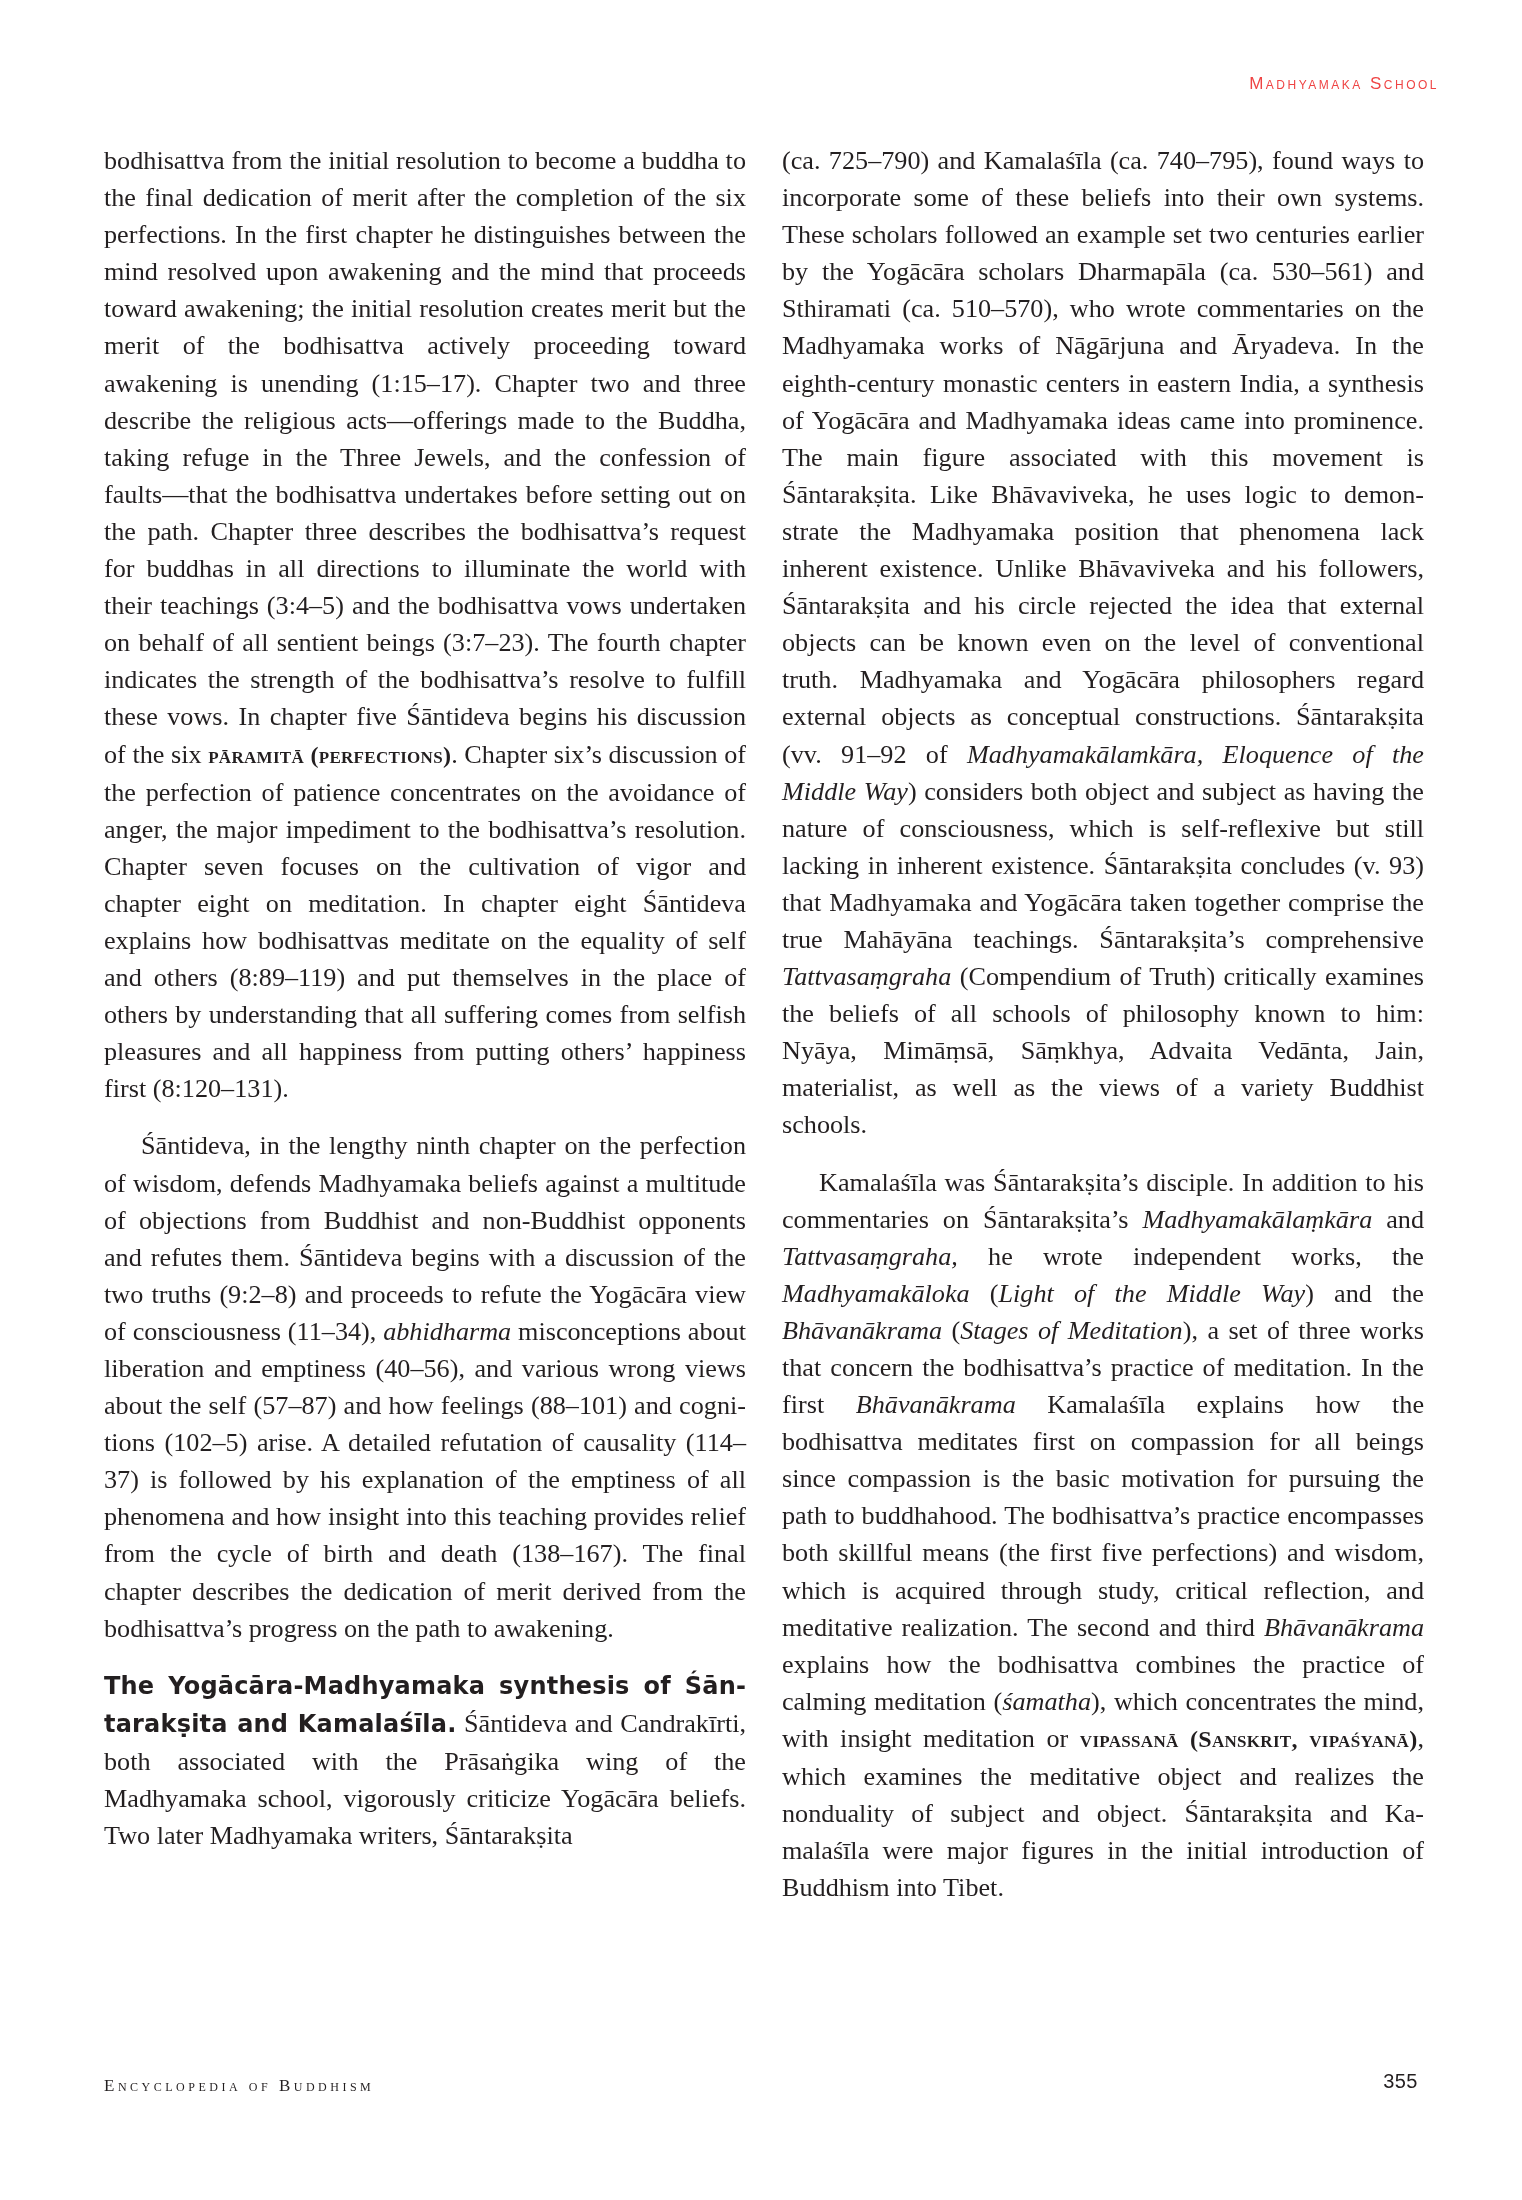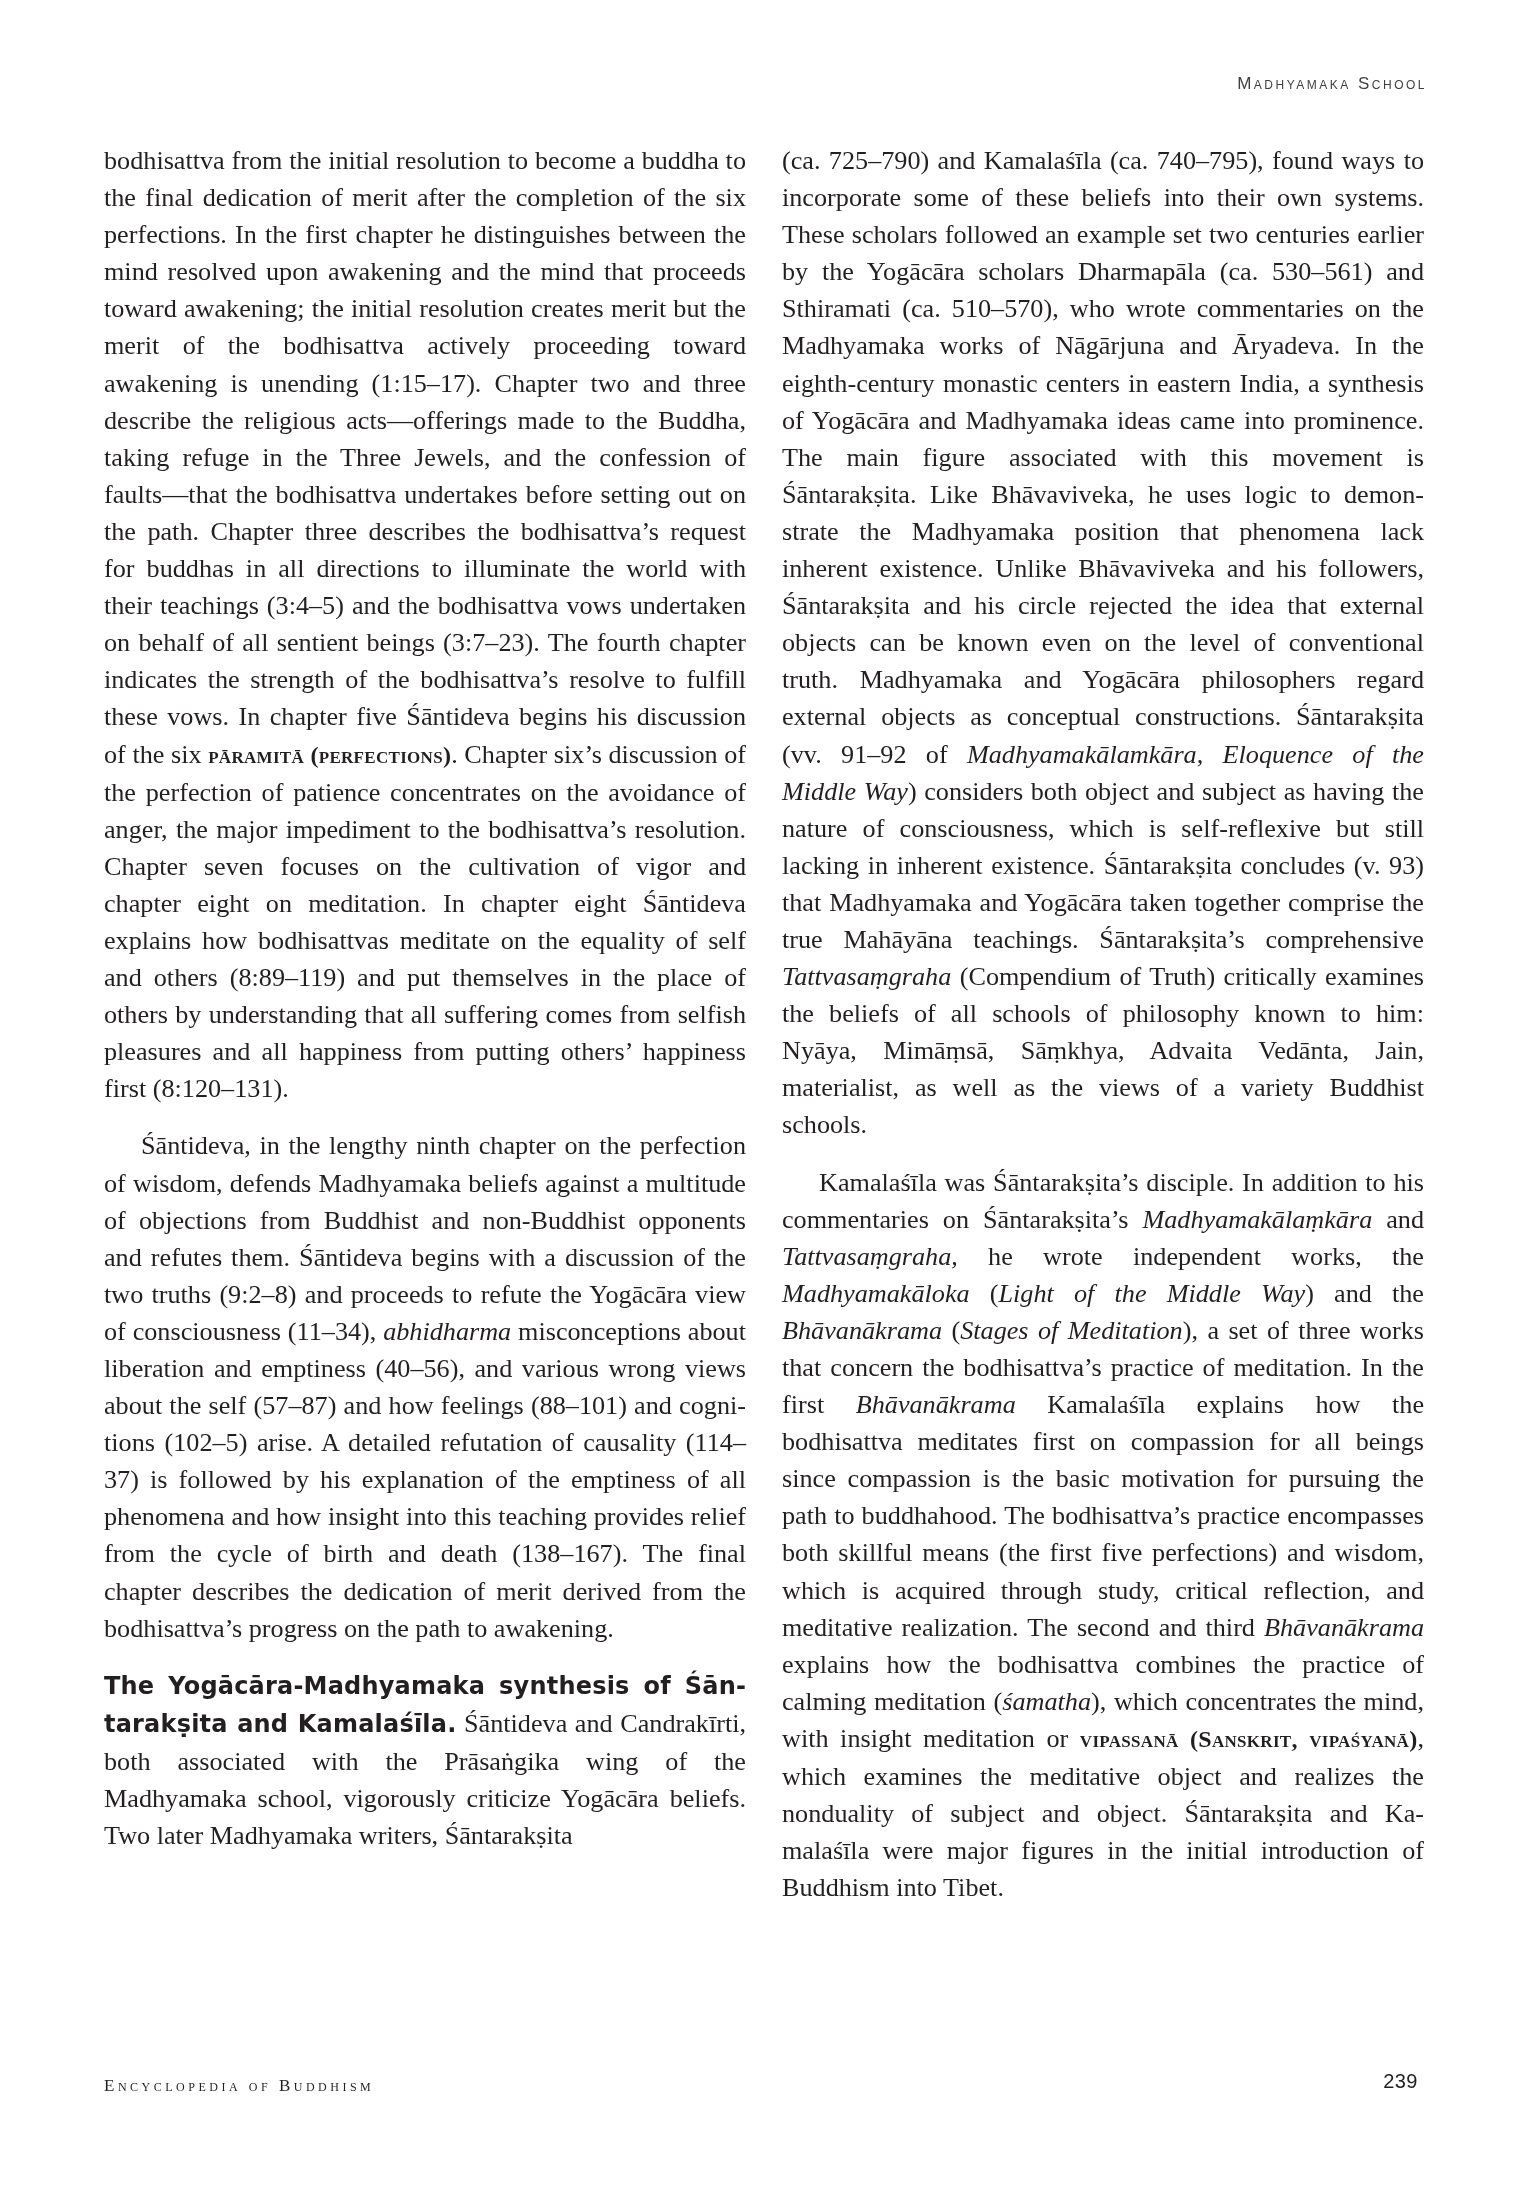--- a/index.html
+++ b/index.html
@@ -1,20 +1,20 @@
 <!DOCTYPE html>
 <html><head>
 <meta charset="utf-8">
 <style>
   html, body { margin: 0; padding: 0; background: #ffffff; }
   body { width: 1522px; height: 2200px; position: relative; overflow: hidden; color: #231f20; }
   .running-head {
-    position: absolute; top: 74px; right: 95px;
+    position: absolute; top: 74px; right: 83px;
     font-family: "Liberation Sans", sans-serif; font-size: 17px;
-    letter-spacing: 2.5px; font-variant: small-caps; color: #404040;
+    letter-spacing: 2.5px; font-variant: small-caps; color: #ef4444;
   }
   .column {
     position: absolute; top: 142px; width: 642px;
     font-family: "Liberation Serif", serif; font-size: 26.2px; line-height: 37.1px;
     text-align: justify; hyphens: manual;
   }
   .col-left { left: 104px; }
   .col-right { left: 782px; }
   .column p { margin: 0 0 20px 0; }
   .column p.indent { text-indent: 37px; }
@@ -40,13 +40,13 @@
   <p class="indent"><span>Śāntideva, in the lengthy ninth chapter on the perfection of wisdom, defends Madhyamaka beliefs against a multitude of objections from Buddhist and non-Buddhist opponents and refutes them. Śāntideva begins with a discussion of the two truths (9:2–8) and proceeds to refute the Yogācāra view of consciousness (11–34), </span><em>abhidharma</em><span> misconceptions about liberation and emptiness (40–56), and various wrong views about the self (57–87) and how feelings (88–101) and cogni­tions (102–5) arise. A detailed refutation of causality (114–37) is followed by his explanation of the empti­ness of all phenomena and how insight into this teach­ing provides relief from the cycle of birth and death (138–167). The final chapter describes the dedication of merit derived from the bodhisattva’s progress on the path to awakening.</span></p>
   <p><strong class="run-in">The Yogācāra-Madhyamaka synthesis of Śān­tarakṣita and Kamalaśīla.</strong><span> Śāntideva and Can­drakīrti, both associated with the Prāsaṅgika wing of the Madhyamaka school, vigorously criticize Yogācāra beliefs. Two later Madhyamaka writers, Śāntarakṣita</span></p>
 </div>
 
 <div class="column col-right">
   <p><span>(ca. 725–790) and Kamalaśīla (ca. 740–795), found ways to incorporate some of these beliefs into their own systems. These scholars followed an example set two centuries earlier by the Yogācāra scholars Dharma­pāla (ca. 530–561) and Sthiramati (ca. 510–570), who wrote commentaries on the Madhyamaka works of Nāgārjuna and Āryadeva. In the eighth-century monastic centers in eastern India, a synthesis of Yo­gācāra and Madhyamaka ideas came into prominence. The main figure associated with this movement is Śāntarakṣita. Like Bhāvaviveka, he uses logic to demon­strate the Madhyamaka position that phenomena lack inherent existence. Unlike Bhāvaviveka and his fol­lowers, Śāntarakṣita and his circle rejected the idea that external objects can be known even on the level of conventional truth. Madhyamaka and Yogācāra philosophers regard external objects as conceptual constructions. Śāntarakṣita (vv. 91–92 of </span><em>Madhya­makālamkāra, Eloquence of the Middle Way</em><span>) consid­ers both object and subject as having the nature of consciousness, which is self-reflexive but still lacking in inherent existence. Śāntarakṣita concludes (v. 93) that Madhyamaka and Yogācāra taken together com­prise the true Mahāyāna teachings. Śāntarakṣita’s comprehensive </span><em>Tattvasaṃgraha</em><span> (Compendium of Truth) critically examines the beliefs of all schools of philosophy known to him: Nyāya, Mimāṃsā, Sāṃkhya, Advaita Vedānta, Jain, materialist, as well as the views of a variety Buddhist schools.</span></p>
   <p class="indent"><span>Kamalaśīla was Śāntarakṣita’s disciple. In addition to his commentaries on Śāntarakṣita’s </span><em>Madhyamakālaṃkāra</em><span> and </span><em>Tattvasaṃgraha,</em><span> he wrote independent works, the </span><em>Madhyamakāloka</em><span> (</span><em>Light of the Middle Way</em><span>) and the </span><em>Bhāvanākrama</em><span> (</span><em>Stages of Meditation</em><span>), a set of three works that concern the bodhisattva’s practice of med­itation. In the first </span><em>Bhāvanākrama</em><span> Kamalaśīla explains how the bodhisattva meditates first on compassion for all beings since compassion is the basic motivation for pursuing the path to buddhahood. The bodhisattva’s practice encompasses both skillful means (the first five perfections) and wisdom, which is acquired through study, critical reflection, and meditative realization. The second and third </span><em>Bhāvanākrama</em><span> explains how the bodhisattva combines the practice of calming medita­tion (</span><em>śamatha</em><span>), which concentrates the mind, with in­sight meditation or </span><span class="sc">vipassanā (Sanskrit, vipaśyanā)</span><span>, which examines the meditative object and realizes the nonduality of subject and object. Śāntarakṣita and Ka­malaśīla were major figures in the initial introduction of Buddhism into Tibet.</span></p>
 </div>
 
 <div class="footer-left">Encyclopedia of Buddhism</div>
-<div class="footer-right">239</div>
+<div class="footer-right">355</div>
 
 </body></html>

